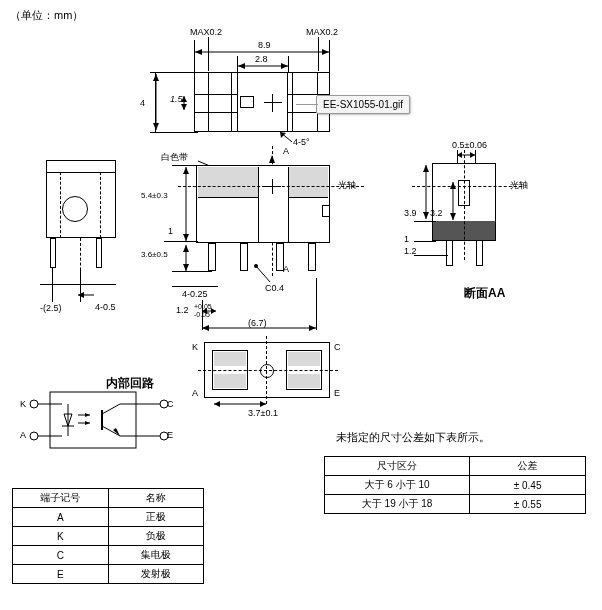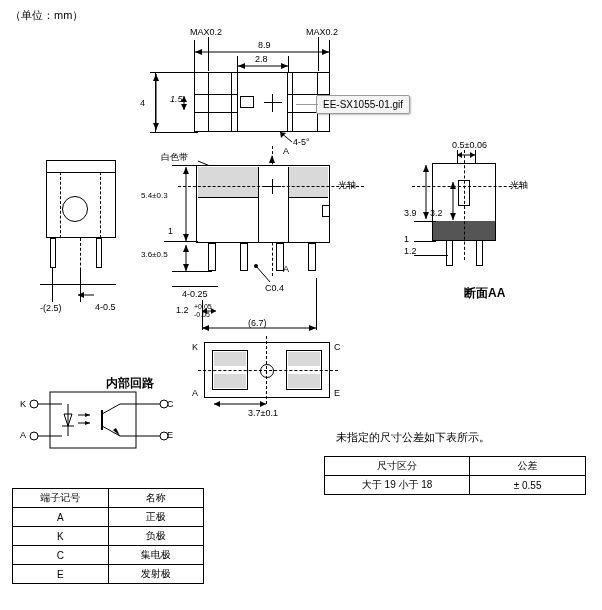--- a/index.html
+++ b/index.html
@@ -358,17 +358,21 @@
 <div class="t t11" style="left:336px;top:432px;">未指定的尺寸公差如下表所示。</div>
 <table class="tb purple" style="left:324px;top:456px;width:262px;">
   <thead>
     <tr>
       <td style="width:150px;">尺寸区分</td>
       <td style="width:112px;">公差</td>
     </tr>
   </thead>
   <tbody>
     <tr>
+      <td>大于 6 小于 10</td>
+      <td>± 0.45</td>
+    </tr>
+    <tr>
       <td>大于 19 小于 18</td>
       <td>± 0.55</td>
     </tr>
   </tbody>
 </table>
 
 </body></html>

